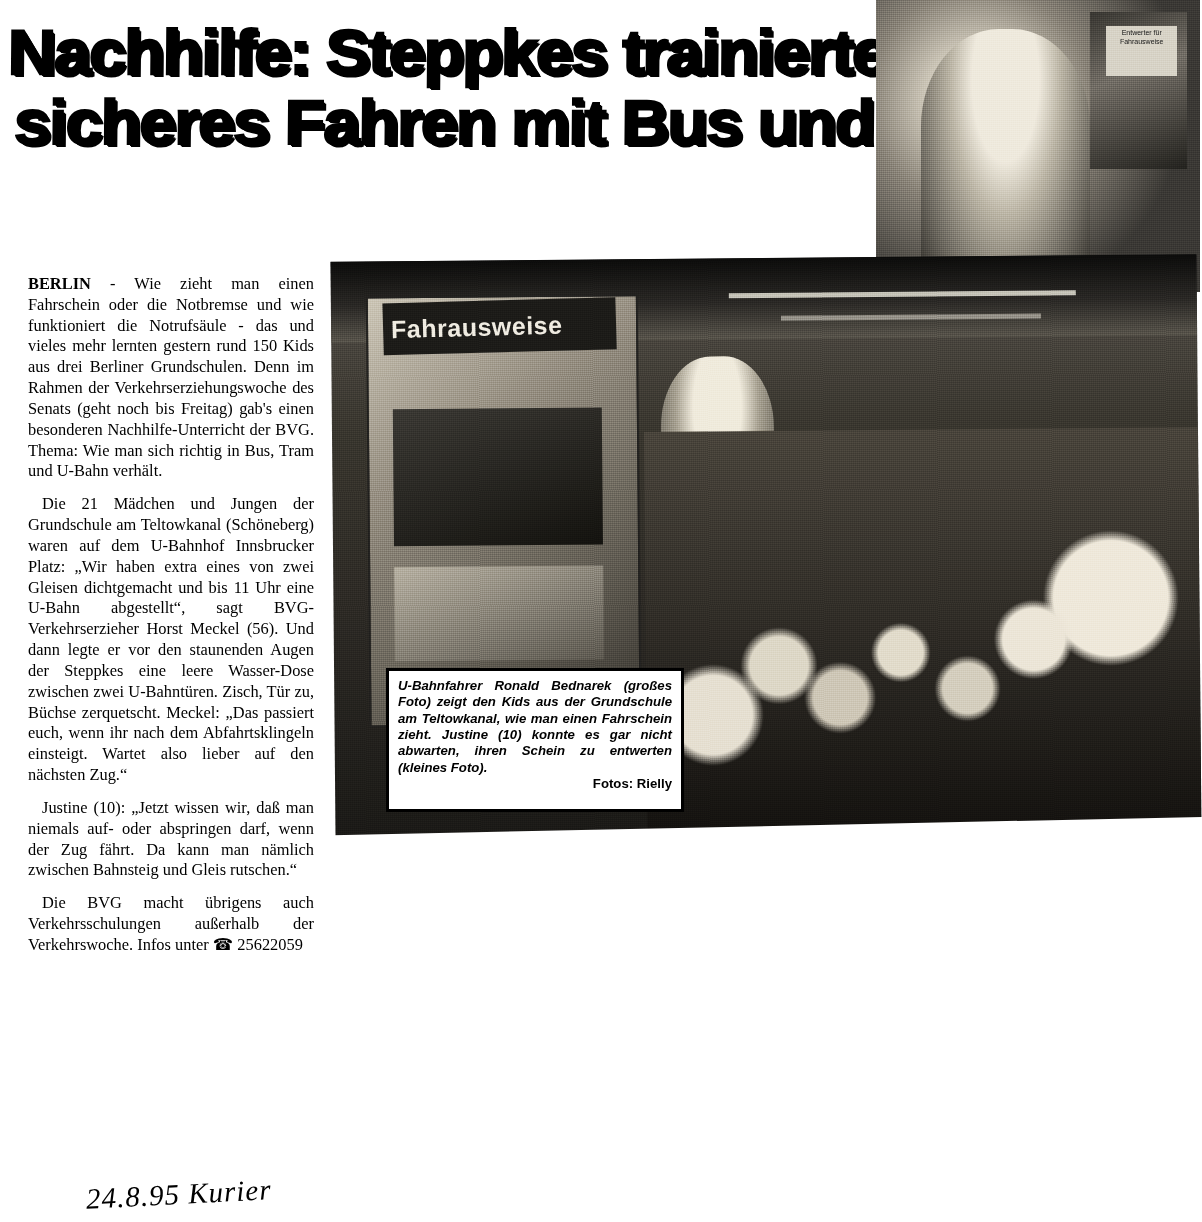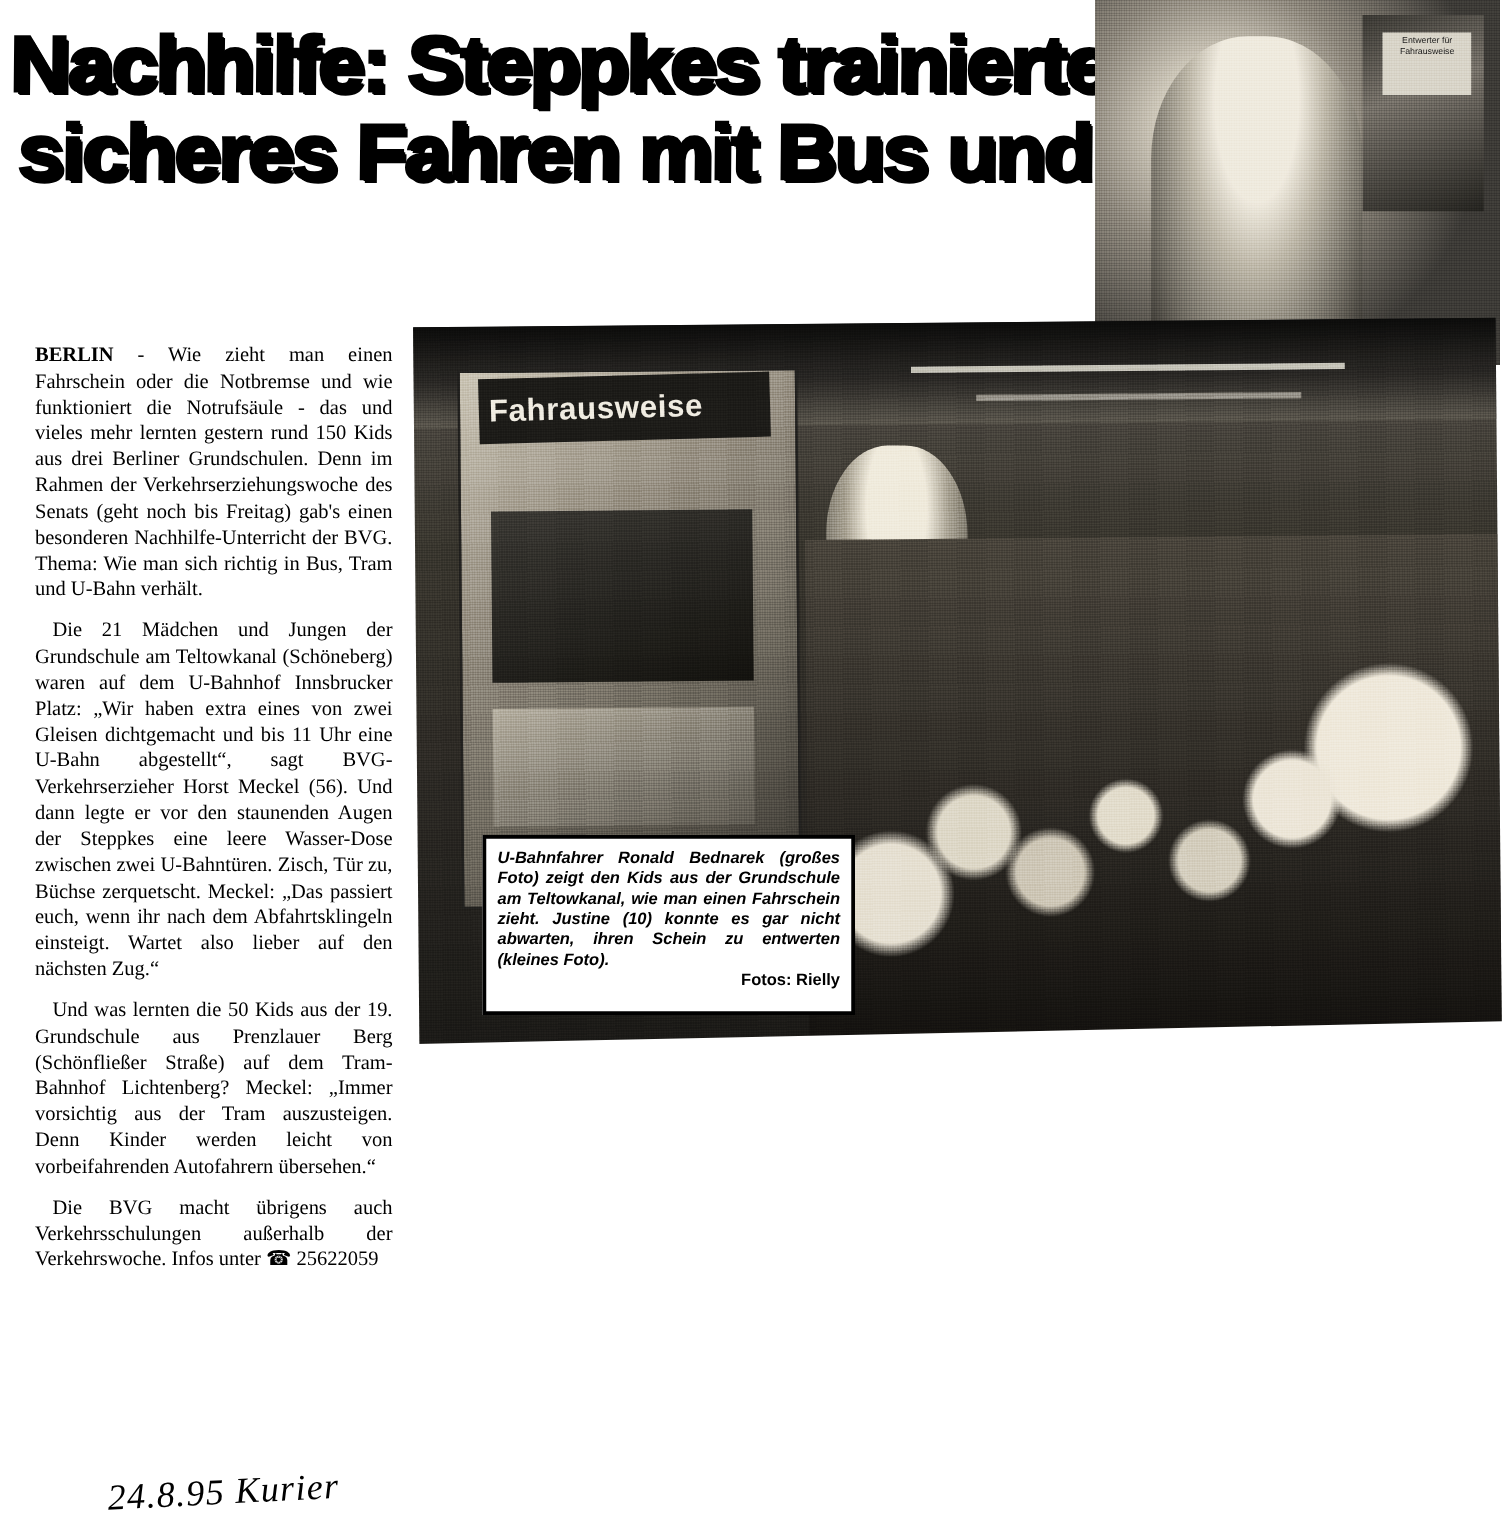--- a/index.html
+++ b/index.html
@@ -142,18 +142,18 @@
 <div class="tear" style="left:333px;top:826px;width:880px;height:18px;transform:rotate(-1.2deg);"></div>
 
 <div id="caption">
   <p>U-Bahnfahrer Ronald Bednarek (großes Foto) zeigt den Kids aus der Grundschule am Teltowkanal, wie man einen Fahrschein zieht. Justine (10) konnte es gar nicht abwarten, ihren Schein zu entwerten (kleines Foto).</p>
   <p class="credit">Fotos: Rielly</p>
 </div>
 
 <div id="col">
   <p class="first"><b>BERLIN</b> <span>- Wie zieht man einen Fahrschein oder die Notbremse und wie funktioniert die Notrufsäule - das und vieles mehr lernten gestern rund 150 Kids aus drei Berliner Grundschulen. Denn im Rahmen der Verkehrserziehungswoche des Senats (geht noch bis Freitag) gab's einen besonderen Nachhilfe-Unterricht der BVG. Thema: Wie man sich richtig in Bus, Tram und U-Bahn verhält.</span></p>
   <p>Die 21 Mädchen und Jungen der Grundschule am Teltowkanal (Schöneberg) waren auf dem U-Bahnhof Innsbrucker Platz: „Wir haben extra eines von zwei Gleisen dichtgemacht und bis 11 Uhr eine U-Bahn abgestellt“, sagt BVG-Verkehrserzieher Horst Meckel (56). Und dann legte er vor den staunenden Augen der Steppkes eine leere Wasser-Dose zwischen zwei U-Bahntüren. Zisch, Tür zu, Büchse zerquetscht. Meckel: „Das passiert euch, wenn ihr nach dem Abfahrtsklingeln einsteigt. Wartet also lieber auf den nächsten Zug.“</p>
-  <p>Und was lernten die 50 Kids aus der 19. Grundschule aus Prenzlauer Berg (Schönfließer Straße) auf dem Tram-Bahnhof Lichtenberg? Meckel: „Immer vorsichtig aus der Tram auszusteigen. Denn Kinder werden leicht von vorbeifahrenden Autofahrern übersehen.“</p>
+  <p>Justine (10): „Jetzt wissen wir, daß man niemals auf- oder abspringen darf, wenn der Zug fährt. Da kann man nämlich zwischen Bahnsteig und Gleis rutschen.“</p>
   <p>Die BVG macht übrigens auch Verkehrsschulungen außerhalb der Verkehrswoche. Infos unter ☎ 25622059</p>
 
 </div>
 
 <div id="handwriting">24.8.95 Kurier</div>
 
 </body></html>

